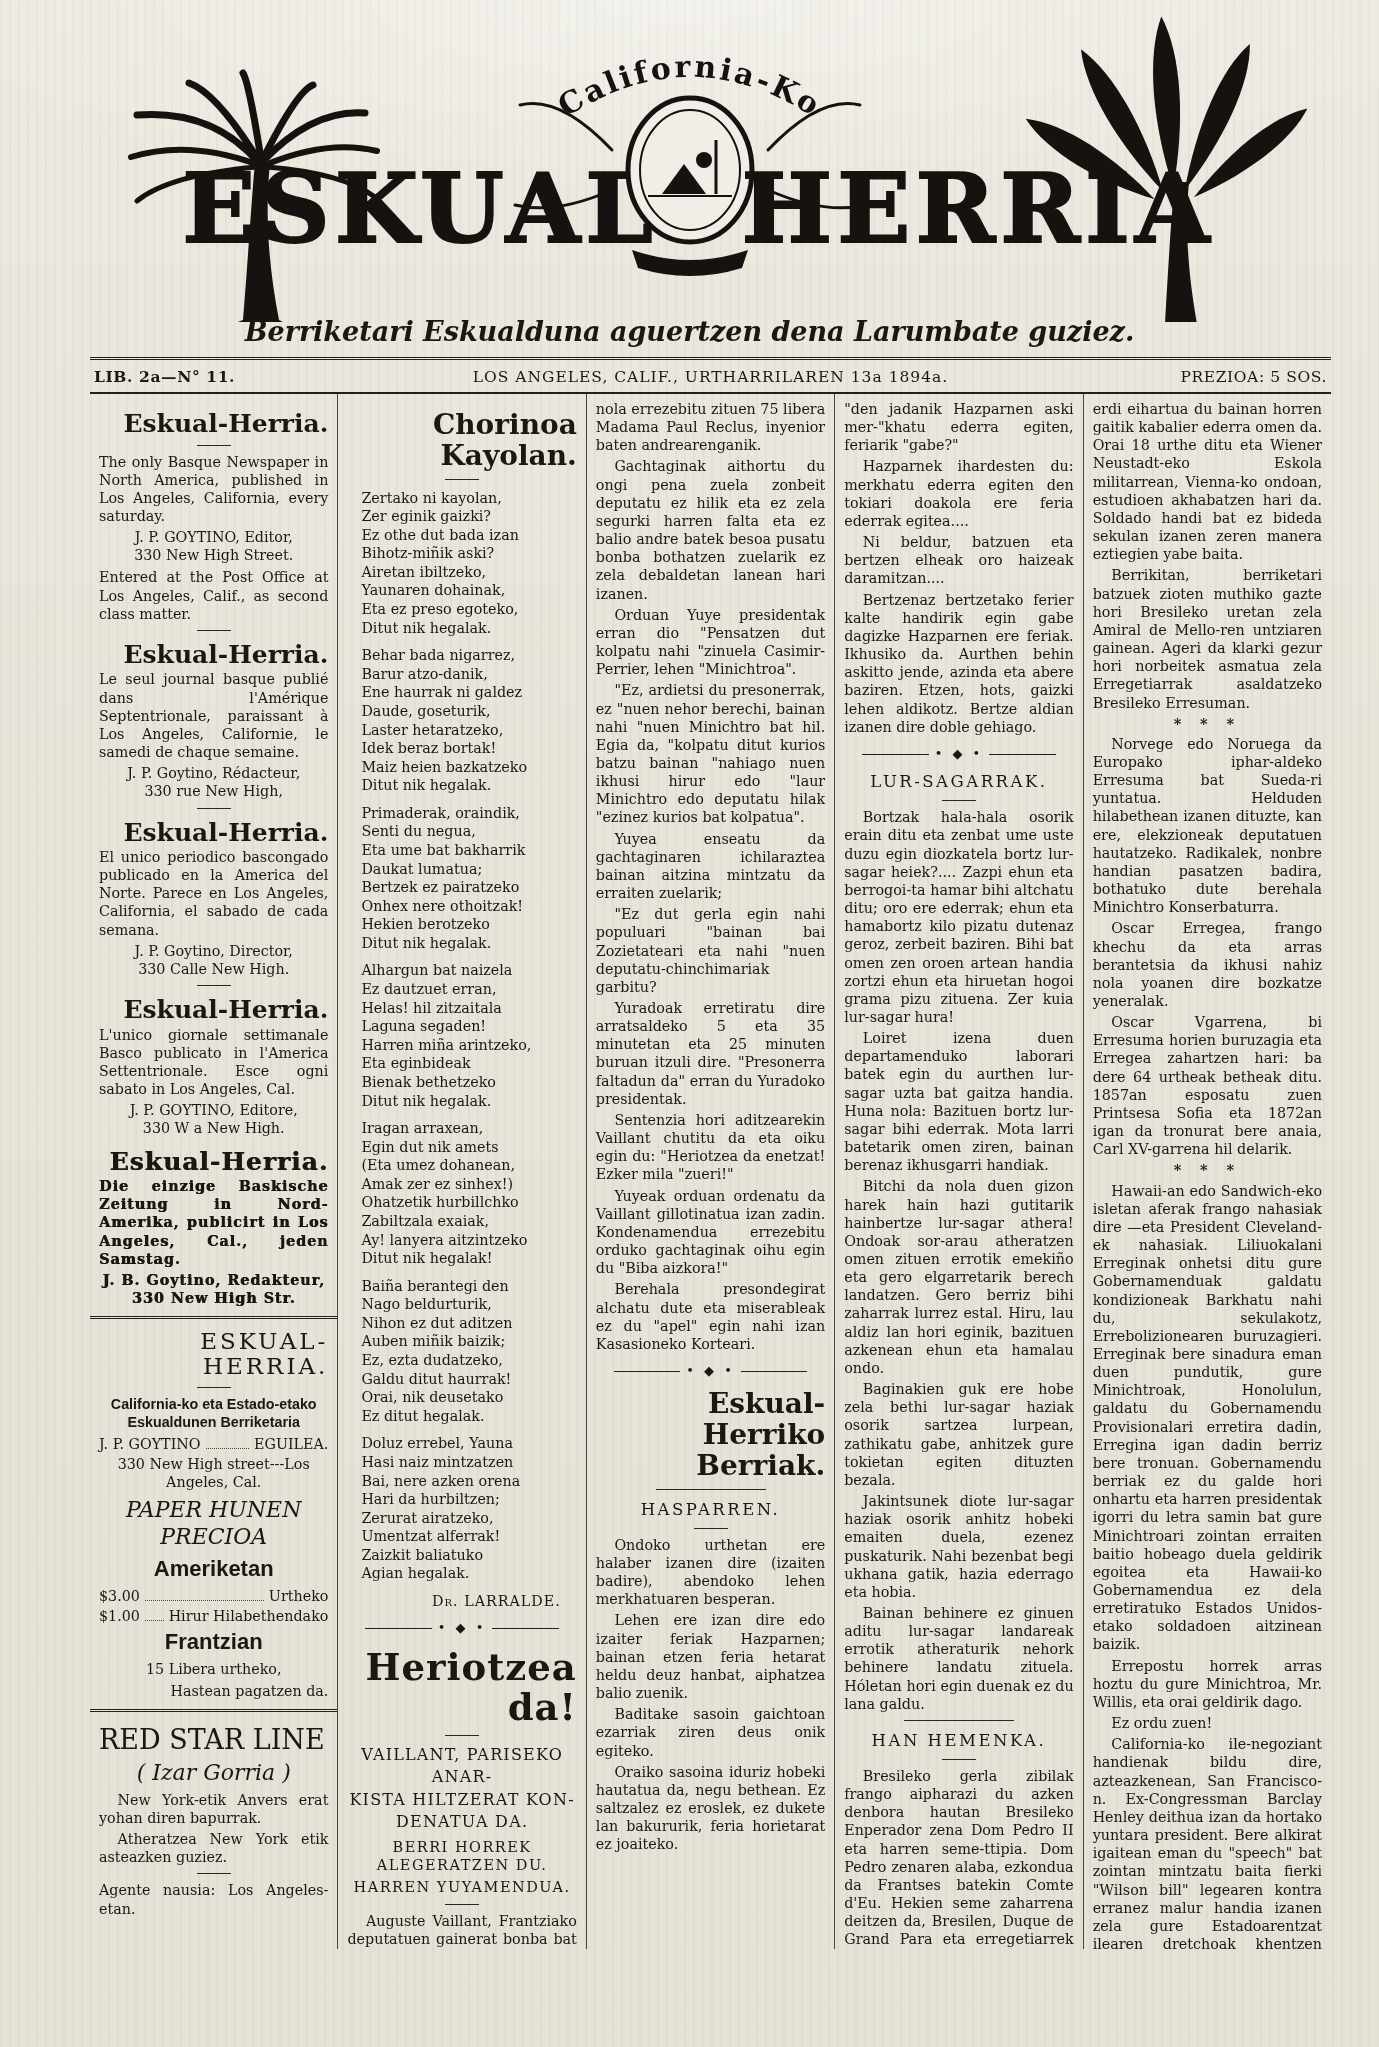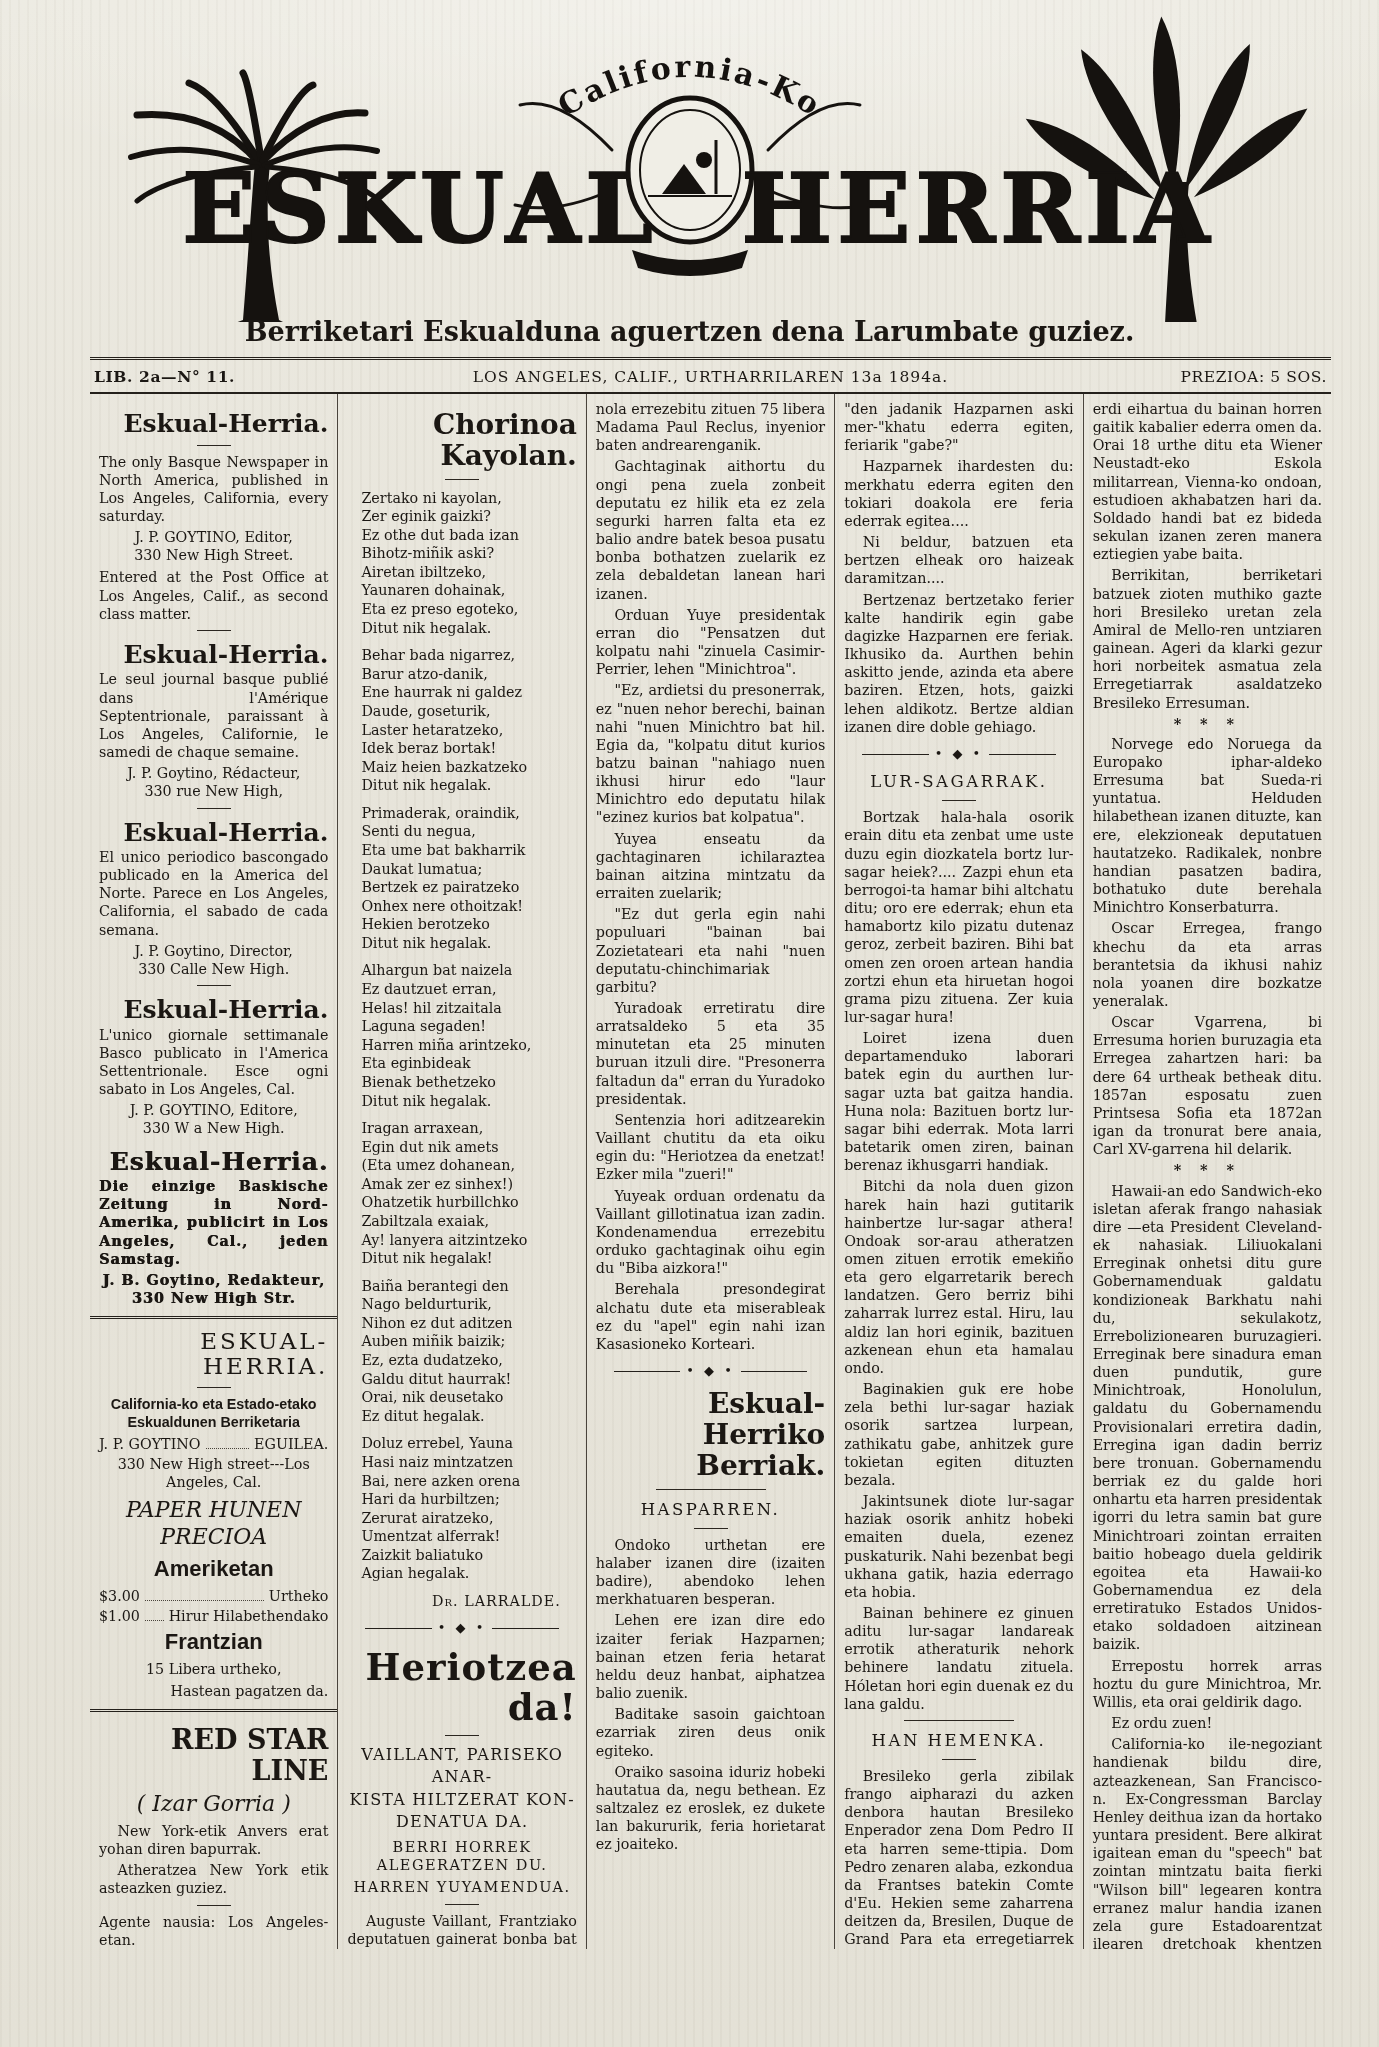--- a/index.html
+++ b/index.html
@@ -11,21 +11,21 @@
       repeating-linear-gradient(90deg, rgba(120,110,90,.05) 0 2px, rgba(0,0,0,0) 2px 9px),
       linear-gradient(180deg,#eceae1 0%,#e7e4da 40%,#e4e1d6 100%);}
   
   header{display:block;}
   .mast-svg{display:block;}
   .mast-word{font-family:"DejaVu Serif",serif;font-weight:bold;font-size:96px;
     letter-spacing:5px;fill:#15120f;stroke:#15120f;stroke-width:2px;}
   .arch-word{font-family:"DejaVu Serif",serif;font-weight:bold;font-size:30px;
     letter-spacing:3px;fill:#15120f;}
   .frond{fill:none;stroke:#15120f;stroke-linecap:round;}
-  .subtitle{text-align:center;font-weight:bold;font-size:27px;margin:-6px 0 10px;}
+  .subtitle{text-align:center;font-weight:bold;font-size:27px;margin:-6px 0 10px;font-style:italic;}
   
   .rulewrap{margin:0 48px 0 90px;}
   .dateline{display:flex;align-items:center;border-top:3px double #24201b;
     border-bottom:2px solid #24201b;padding:7px 4px 6px;font-size:15.5px;letter-spacing:.6px;}
   .dateline .dl-l{width:22%;font-weight:bold;}
   .dateline .dl-c{width:56%;text-align:center;letter-spacing:1px;}
   .dateline .dl-r{width:22%;text-align:right;}
   
   main{display:flex;margin:0 48px 0 90px;height:1555px;overflow:hidden;}
   .col{flex:1 1 0;padding:6px 9px 0;font-size:14.3px;line-height:1.27;overflow:hidden;}
@@ -47,21 +47,21 @@
   .b-stanza{padding-left:14px;margin:9px 0;white-space:pre-line;line-height:1.3;}
   .b-sig{text-align:right;padding-right:16px;font-variant:small-caps;
     letter-spacing:1px;margin:6px 0 4px;}
   .b-rule{width:34px;border-top:1px solid #2b2620;margin:7px auto;}
   .b-rule.w{width:110px;}
   .b-hrh{border-top:3px double #24201b;margin:9px -9px;}
   .b-frule{display:flex;align-items:center;margin:10px 18px;}
   .b-frule .ln{flex:1;border-top:1px solid #24201b;}
   .b-frule .orn{padding:0 6px;font-size:13px;letter-spacing:3px;}
   .b-stars{text-align:center;letter-spacing:7px;font-weight:bold;margin:2px 0;}
-  .b-adhead{text-align:right;font-weight:bold;font-size:27px;margin:12px 0 4px;line-height:1.15;}
+  .b-adhead{text-align:left;font-weight:normal;font-size:27px;margin:12px 0 4px;line-height:1.15;}
   .sansb{font-family:"Liberation Sans","DejaVu Sans",sans-serif;font-weight:bold;}
   .it{font-style:italic;}
   .bigname{font-size:22px;}
   .b-leader{display:flex;align-items:baseline;margin:2px 0;}
   .b-leader .fill{flex:1;border-bottom:1.5px dotted #4a443c;margin:0 5px 3px;}
 </style>
 </head>
 <body>
 
 <header>

